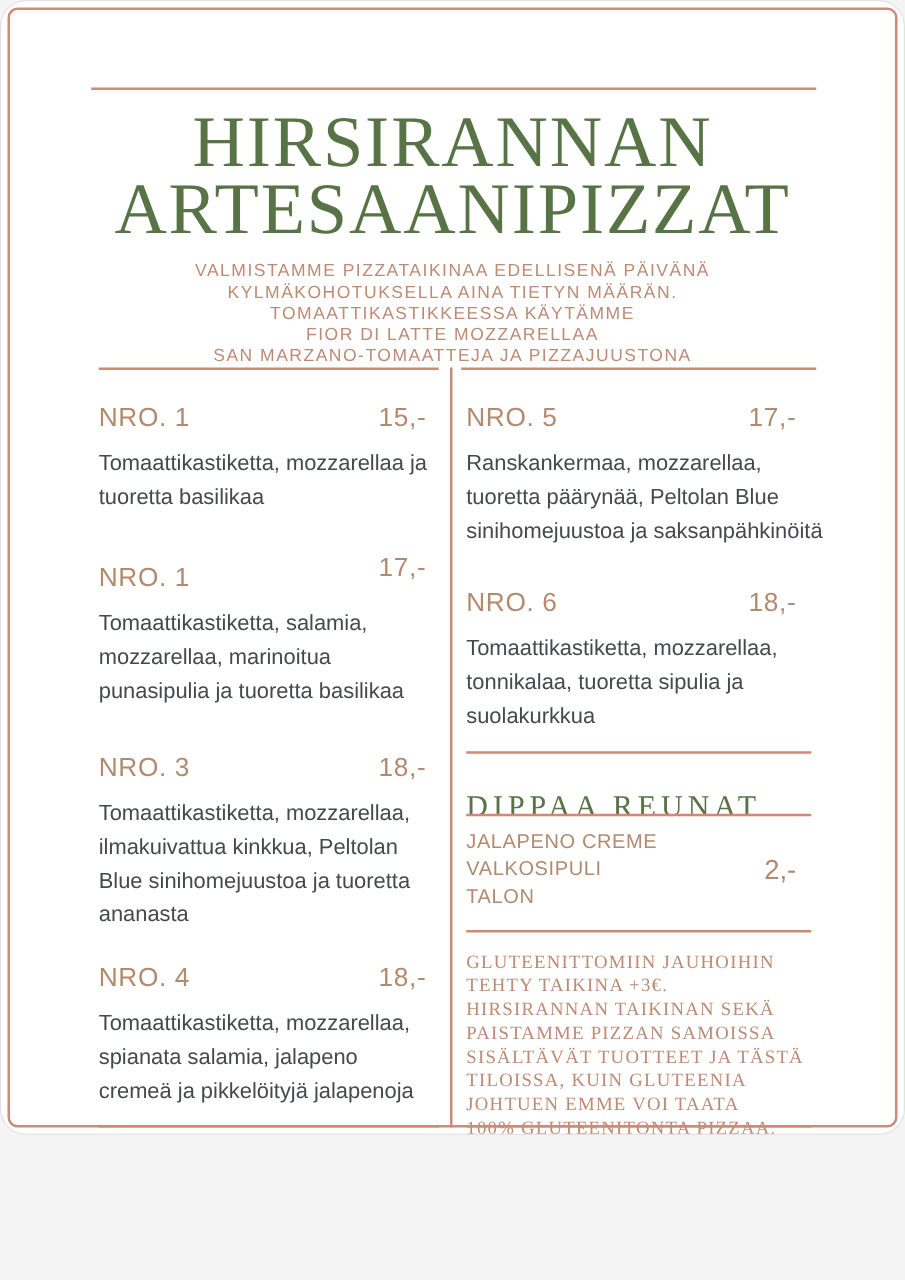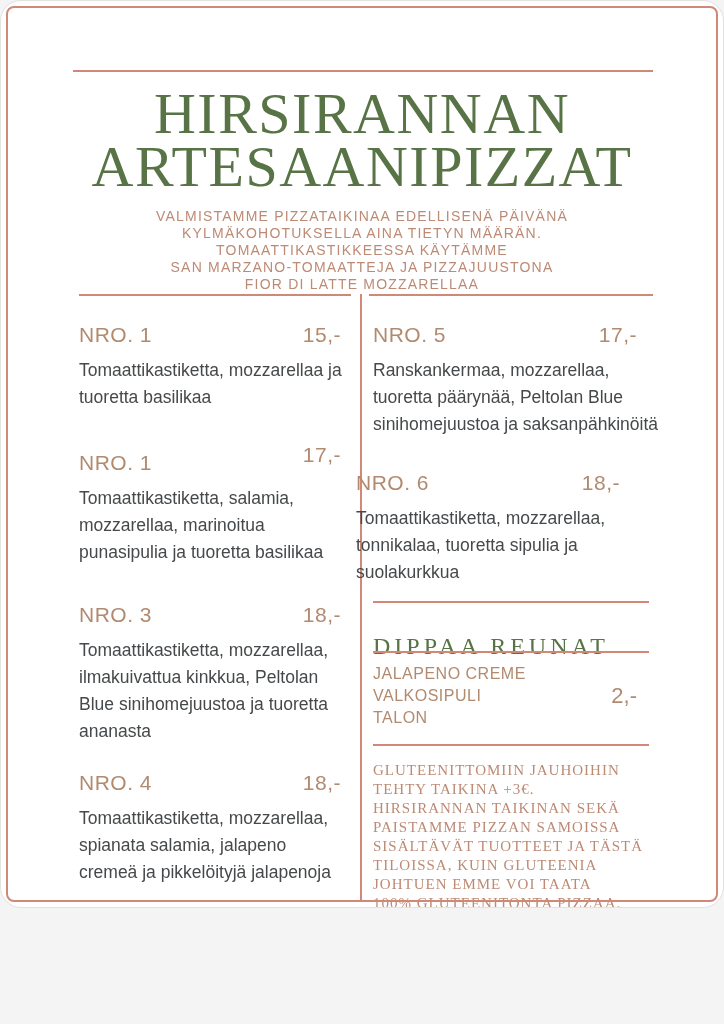--- a/index.html
+++ b/index.html
@@ -106,22 +106,22 @@
 
   <div class="title">
     <div>HIRSIRANNAN</div>
     <div>ARTESAANIPIZZAT</div>
   </div>
 
   <div class="intro">
     <div>VALMISTAMME PIZZATAIKINAA EDELLISENÄ PÄIVÄNÄ</div>
     <div>KYLMÄKOHOTUKSELLA AINA TIETYN MÄÄRÄN.</div>
     <div>TOMAATTIKASTIKKEESSA KÄYTÄMME</div>
+    <div>FIOR DI LATTE MOZZARELLAA</div>
     <div>SAN MARZANO-TOMAATTEJA JA PIZZAJUUSTONA</div>
-    <div>FIOR DI LATTE MOZZARELLAA</div>
   </div>
 
   <div class="rule" style="left:78px;top:293px;width:272px;"></div>
   <div class="rule" style="left:368px;top:293px;width:284px;"></div>
   <div class="vdivider" style="left:359px;top:293px;height:608px;"></div>
 
   <div class="item col-left" style="left:78px;top:322px;">
     <div class="item-head">
       <span class="item-no">NRO. 1</span>
       <span class="item-price">15,-</span>
@@ -154,21 +154,21 @@
   </div>
 
   <div class="item col-right" style="left:372px;top:322px;">
     <div class="item-head">
       <span class="item-no">NRO. 5</span>
       <span class="item-price">17,-</span>
     </div>
     <p class="item-desc">Ranskankermaa, mozzarellaa, tuoretta päärynää, Peltolan Blue sinihomejuustoa ja saksanpähkinöitä</p>
   </div>
 
-  <div class="item col-right" style="left:355px;top:470px;">
+  <div class="item col-right" style="left:372px;top:470px;">
     <div class="item-head">
       <span class="item-no">NRO. 6</span>
       <span class="item-price">18,-</span>
     </div>
     <p class="item-desc">Tomaattikastiketta, mozzarellaa, tonnikalaa, tuoretta sipulia ja suolakurkkua</p>
   </div>
 
   <div class="rule" style="left:372px;top:600px;width:276px;"></div>
   <div class="dips-heading">DIPPAA REUNAT</div>
   <div class="rule" style="left:372px;top:650px;width:276px;"></div>

